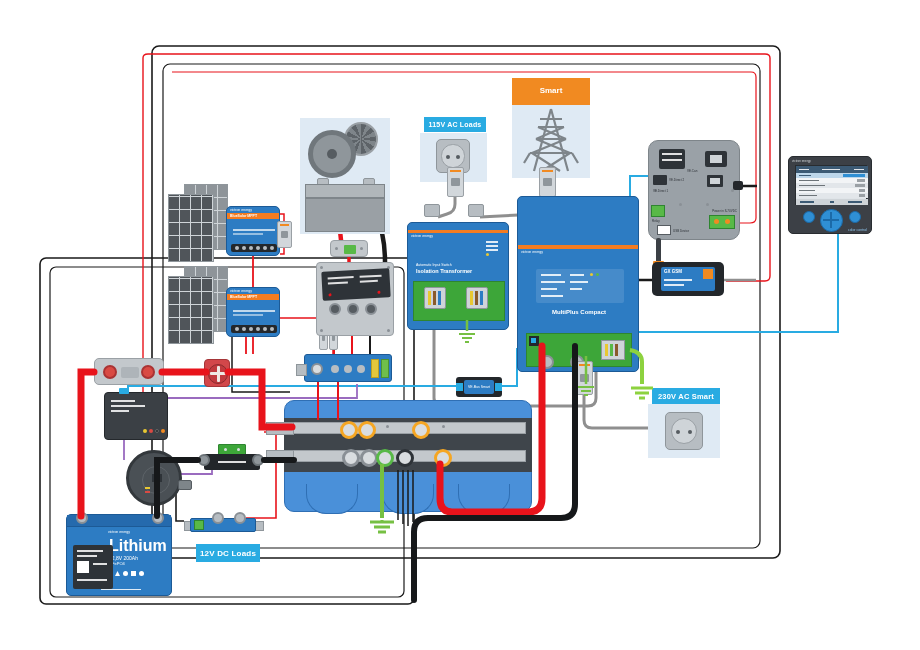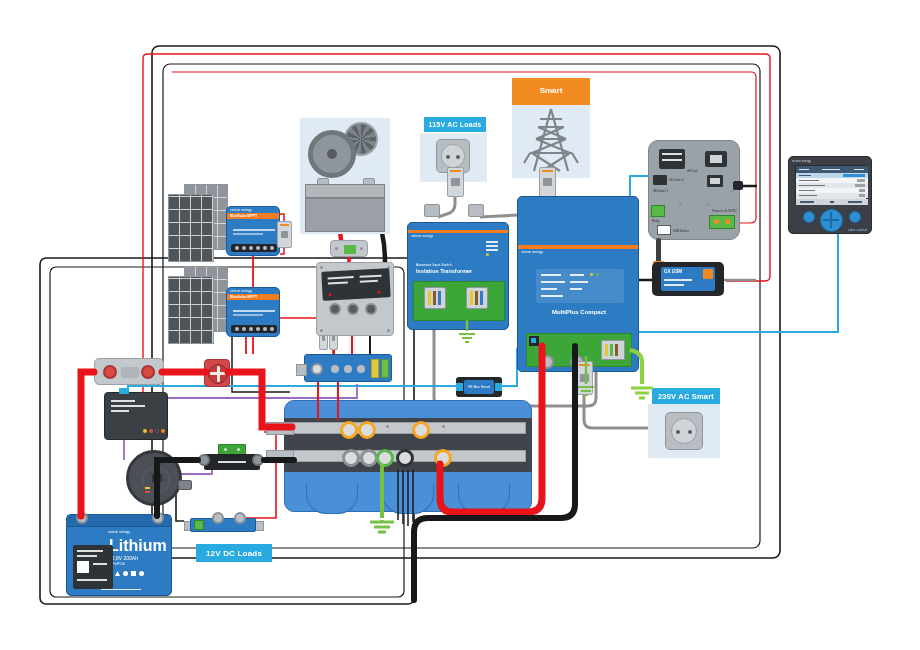--- a/index.html
+++ b/index.html
@@ -259,21 +259,21 @@
   </div>
 
   <div class="a" style="left:184px;top:512px;width:78px;height:26px;">
     <div class="lug" style="left:0;top:9px;width:7px;height:8px;"></div>
     <div class="lug" style="left:71px;top:9px;width:7px;height:8px;"></div>
     <div class="a" style="left:6px;top:6px;width:66px;height:14px;background:#2d7cc3;border:1px solid #1c5a96;border-radius:2px;"></div>
     <div class="a" style="left:10px;top:8px;width:10px;height:10px;background:#58b947;border:1px solid #2e8530;"></div>
     <div class="a" style="left:28px;top:0;width:12px;height:12px;border-radius:50%;background:#b7bdc2;border:2px solid #8a9096;"></div>
     <div class="a" style="left:50px;top:0;width:12px;height:12px;border-radius:50%;background:#b7bdc2;border:2px solid #8a9096;"></div>
   </div>
-  <div class="a cyan-label" style="left:196px;top:544px;width:76px;height:18px;">12V DC Loads</div>
+  <div class="a cyan-label" style="left:196px;top:544px;width:64px;height:18px;">12V DC Loads</div>
 
   <div class="a" style="left:282px;top:392px;width:252px;height:134px;">
     <div class="a" style="left:2px;top:8px;width:248px;height:112px;background:#4a90d9;border:1px solid #2f6fb4;border-radius:10px;"></div>
     <div class="a" style="left:2px;top:26px;width:248px;height:54px;background:#3f454b;"></div>
     <div class="a" style="left:8px;top:30px;width:236px;height:12px;background:#c3c8cc;border:1px solid #9aa0a5;"></div>
     <div class="a" style="left:8px;top:58px;width:236px;height:12px;background:#c3c8cc;border:1px solid #9aa0a5;"></div>
     <div class="lug" style="left:-16px;top:30px;width:26px;height:11px;"></div>
     <div class="lug" style="left:-16px;top:58px;width:26px;height:11px;"></div>
     <div class="stud" style="left:58px;top:29px;"></div>
     <div class="stud" style="left:76px;top:29px;"></div>

